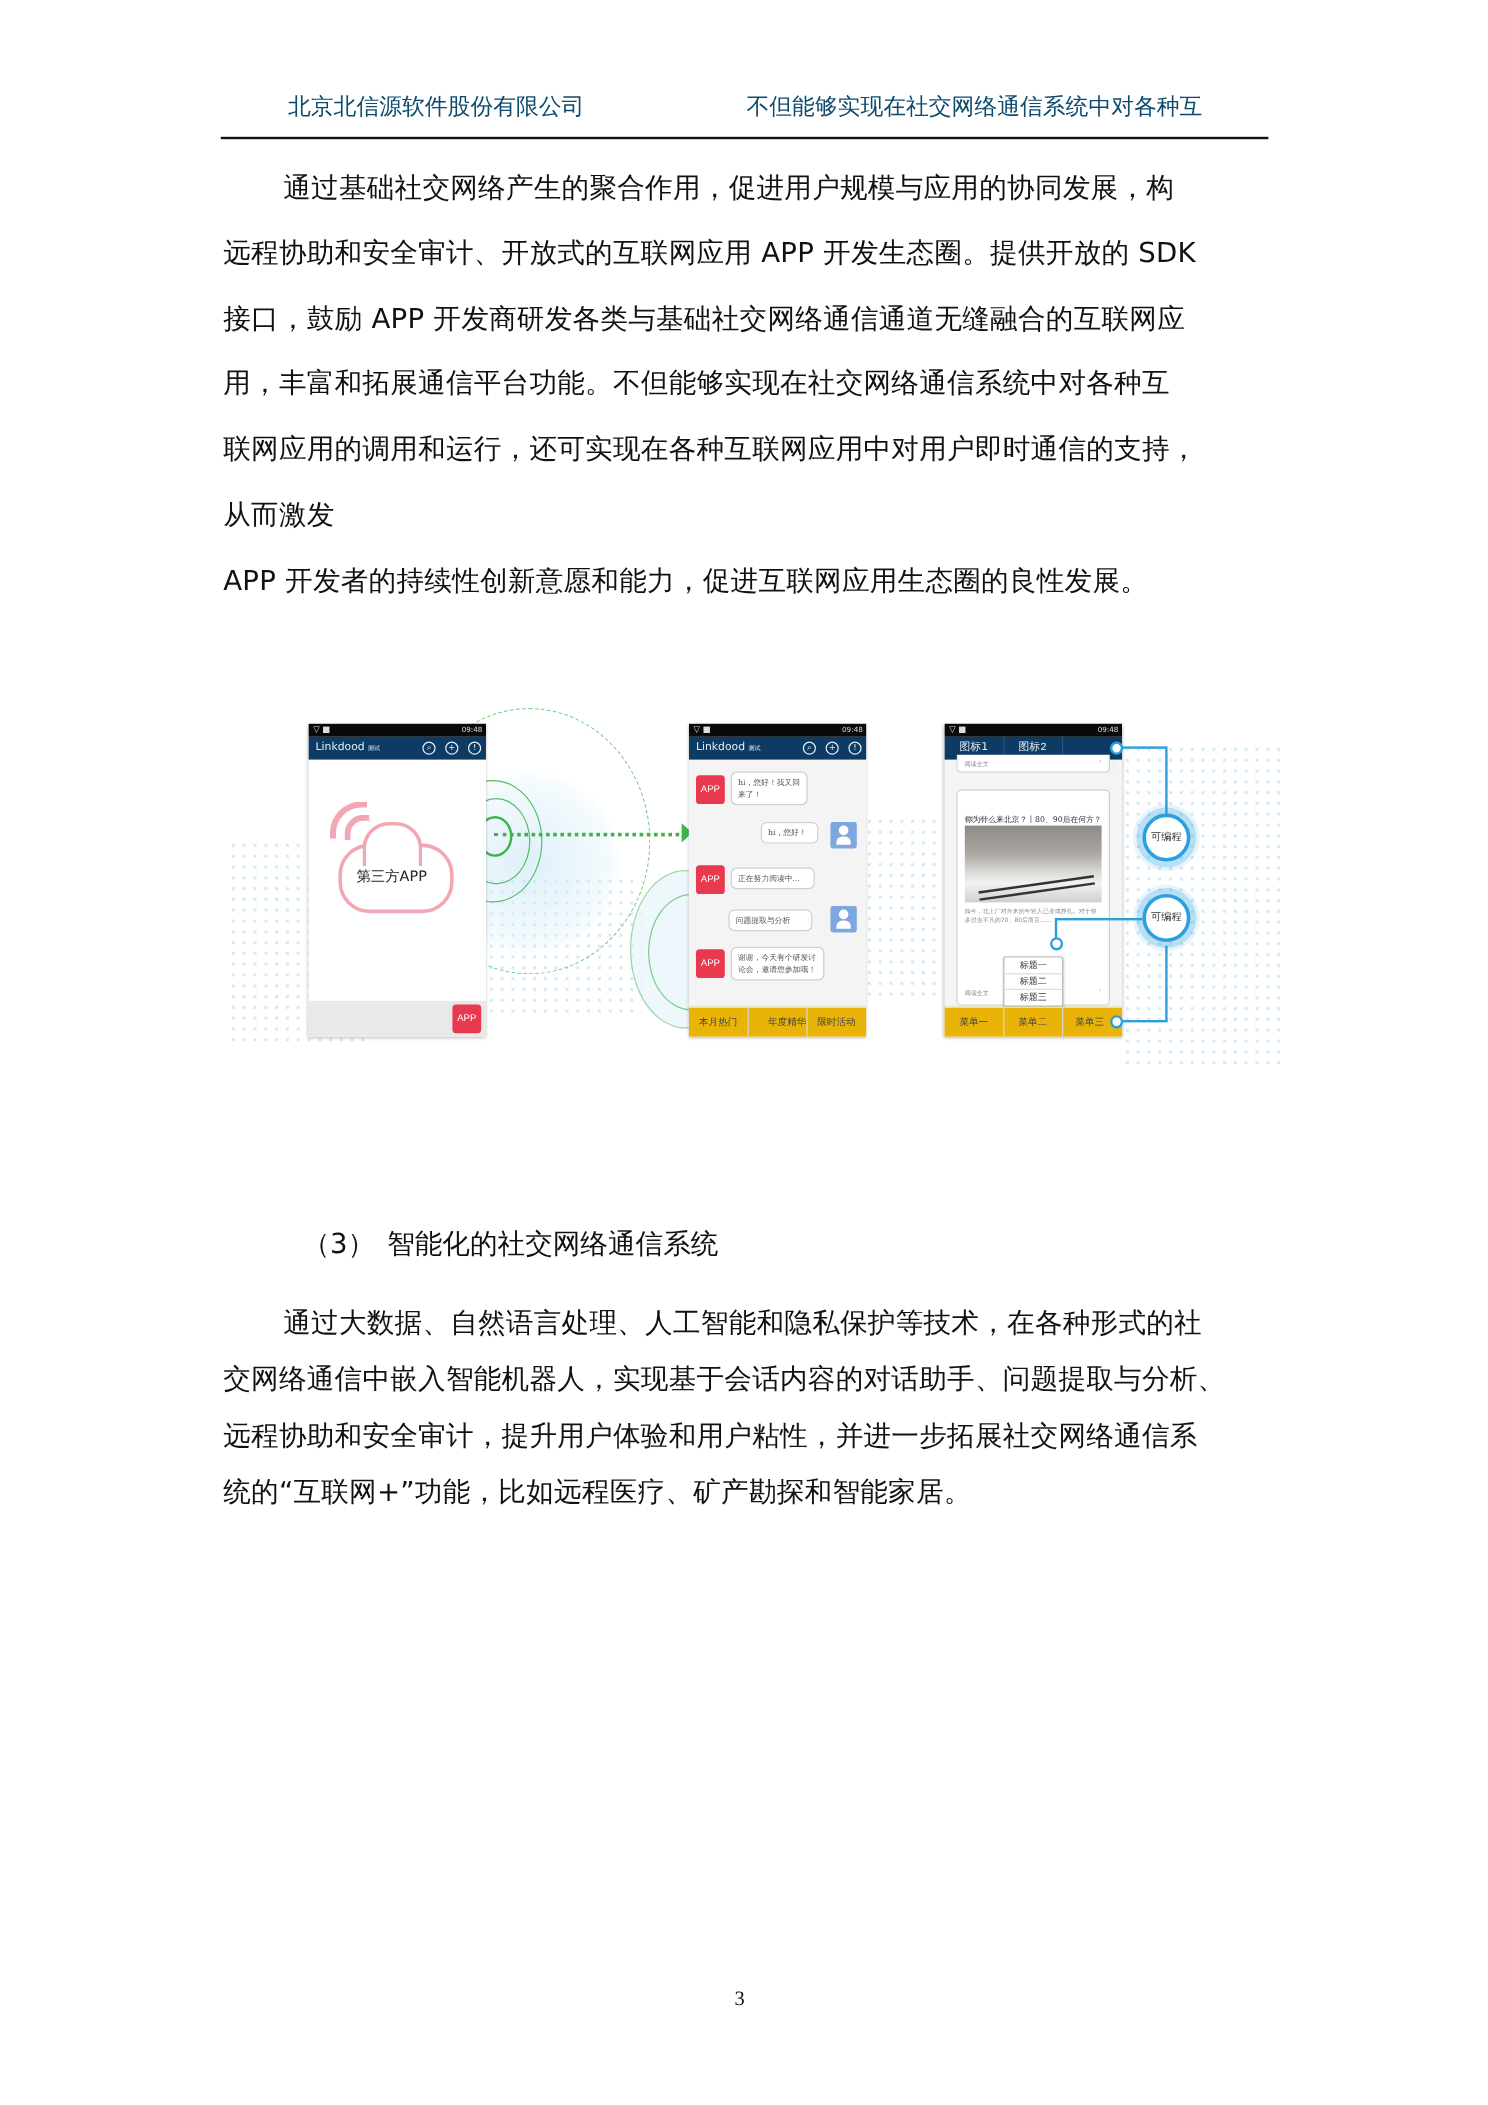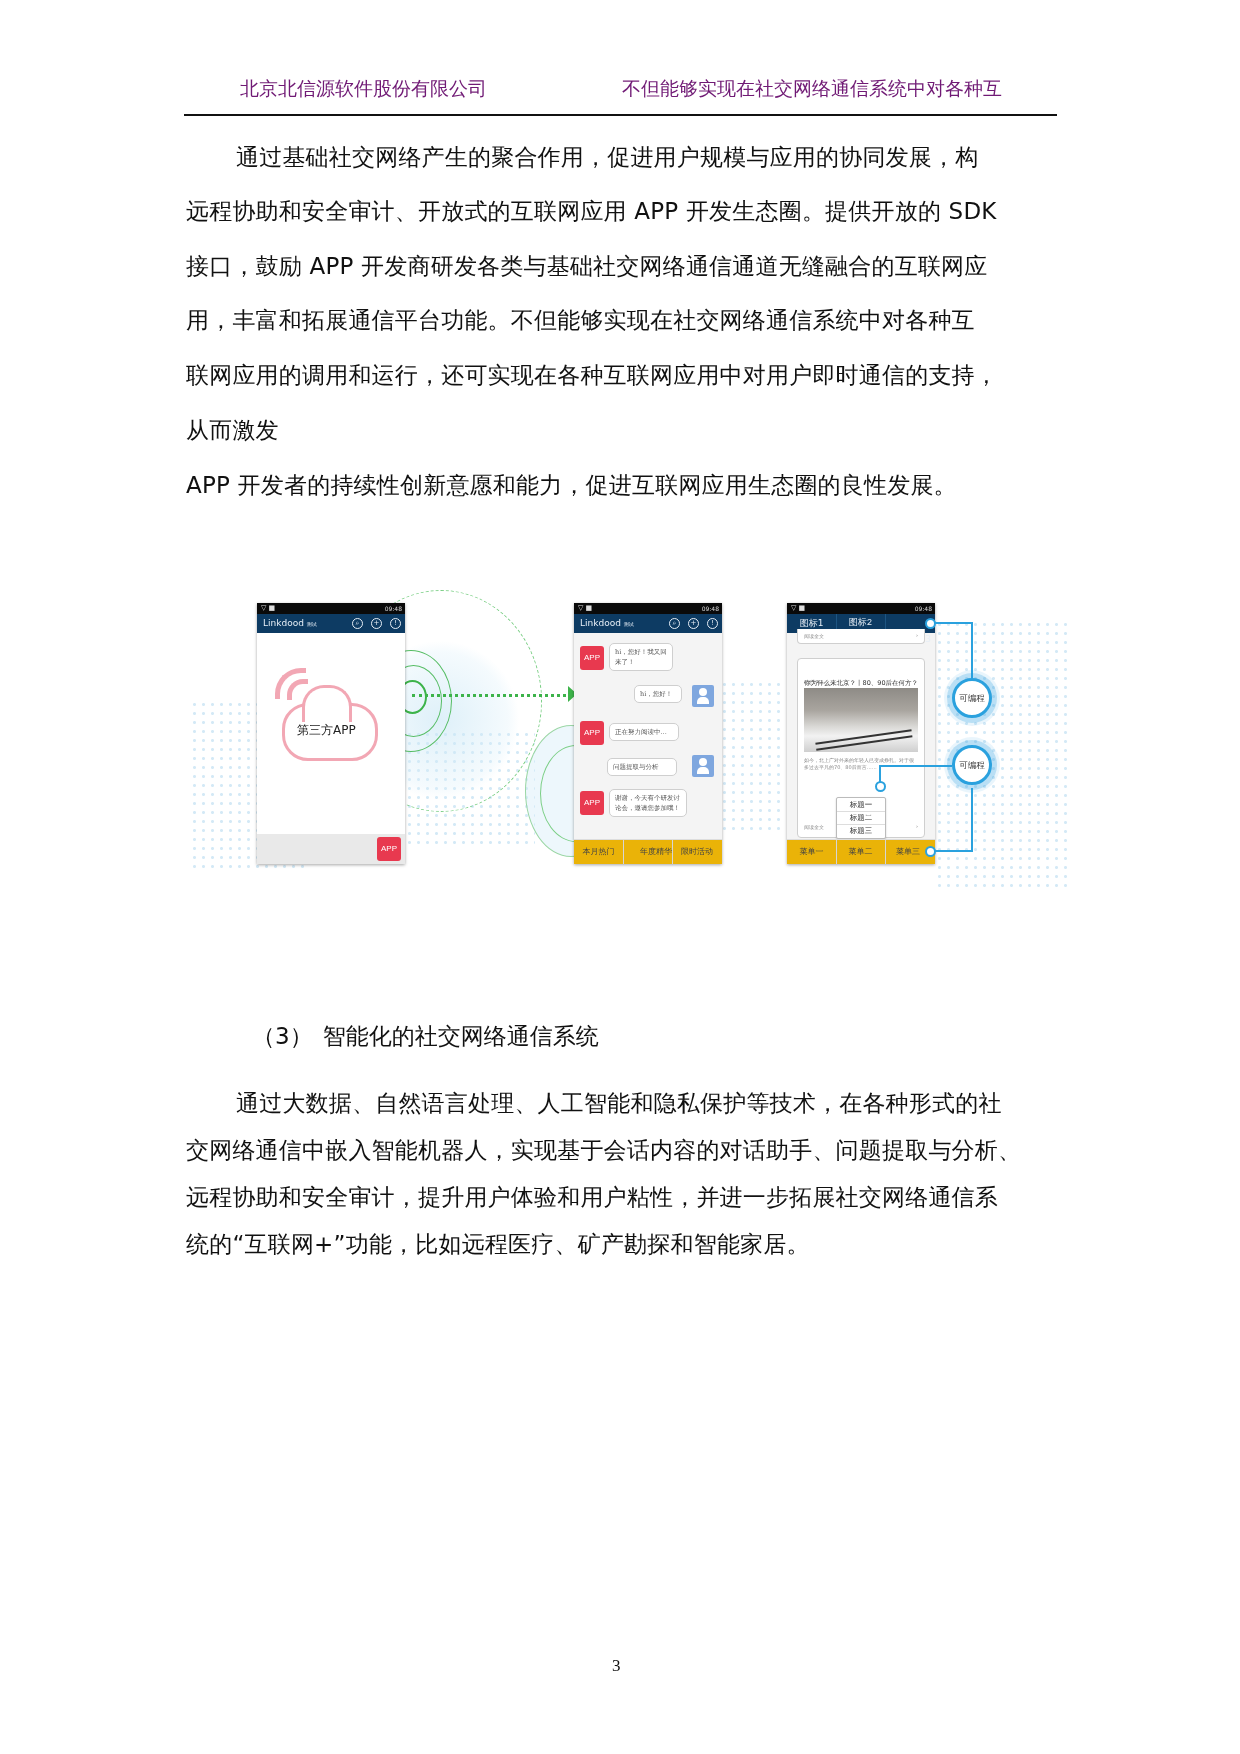--- a/index.html
+++ b/index.html
@@ -1,19 +1,19 @@
 <!DOCTYPE html>
 <html><head>
 <meta charset="utf-8">
 <style>
   html, body { margin: 0; padding: 0; background: #ffffff; }
   body { width: 1240px; height: 1754px; position: relative; overflow: hidden;
          font-family: "DejaVu Sans", "Liberation Sans", sans-serif; color: #111; }
   .abs { position: absolute; }
-  .hdr-text { font-size: 19px; color: #701a75; top: 76px; white-space: nowrap; }
+  .hdr-text { font-size: 19px; color: #0c4a6e; top: 76px; white-space: nowrap; }
   .hdr-line { left: 184px; top: 114px; width: 873px; height: 2px; background: #111; }
   .para-line { left: 186px; font-size: 23px; line-height: 28px; white-space: nowrap; color: #111; letter-spacing: 0.2px; }
   .para-line.indent { left: 236px; }
   .section-head { left: 252px; top: 1021px; font-size: 23px; white-space: nowrap; }
   .page-num { left: 612px; top: 1656px; font-size: 17px; font-family: "Liberation Serif", serif; }
 
   
   .figure { left: 190px; top: 580px; width: 880px; height: 330px; }
   .dots { position: absolute; background-image: radial-gradient(#cfe7f5 1.3px, transparent 1.6px);
           background-size: 9px 9px; opacity: 0.9; }

